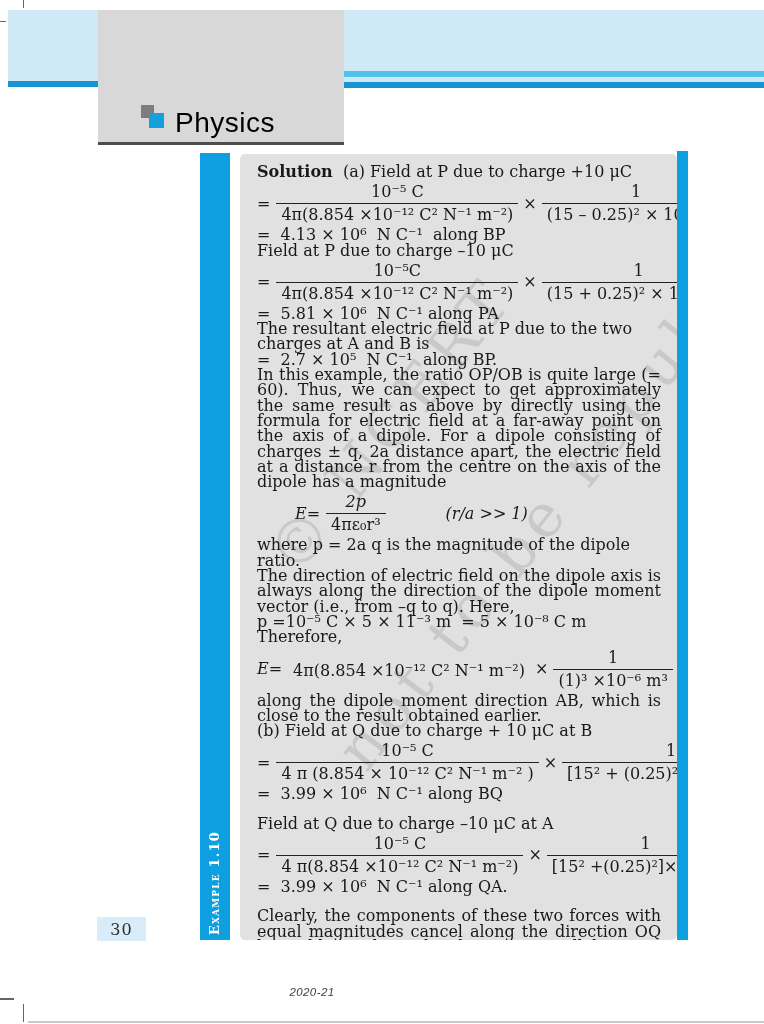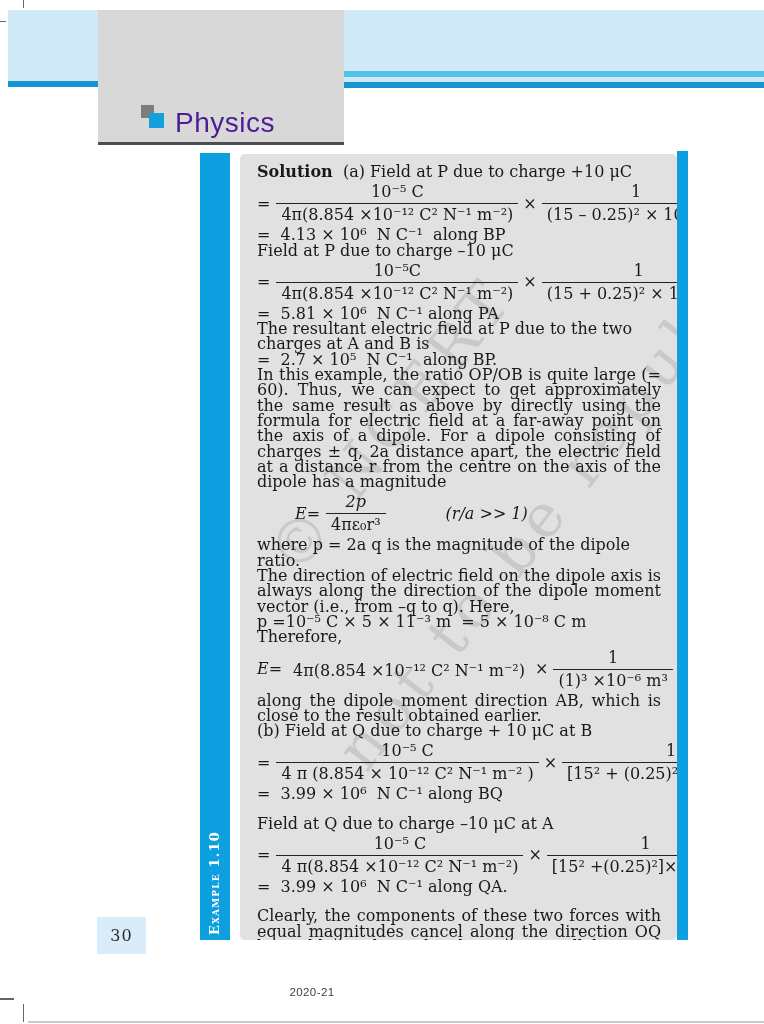--- a/index.html
+++ b/index.html
@@ -14,49 +14,49 @@
   .band-right-mid{left:344px;top:71px;width:420px;height:6px;}
   .band-right-light2{left:344px;top:77px;width:420px;height:5px;}
   .band-right-dark{left:344px;top:82px;width:420px;height:6px;}
 
   
   .header-box{position:absolute;left:98px;top:10px;width:246px;height:132px;
               background:#d8d8d8;border-bottom:3px solid #4d4d4d;box-sizing:content-box;}
   .hdr-sq-gray{position:absolute;left:43px;top:95px;width:13px;height:13px;background:#7d7d7d;}
   .hdr-sq-blue{position:absolute;left:51px;top:103px;width:15px;height:15px;}
   .hdr-title{position:absolute;left:77px;top:97px;font-family:"Liberation Sans",sans-serif;
-             font-size:28px;font-weight:400;color:#4c1d95;letter-spacing:0.5px;}
+             font-size:28px;font-weight:400;color:#000000;letter-spacing:0.5px;}
 
   
   .mark{position:absolute;background:#666;}
   .cm-top-v{left:23px;top:0;width:1px;height:8px;}
   .cm-top-h{left:0;top:21px;width:6px;height:1px;}
   .cm-bot-h{left:0;top:998px;width:14px;height:2px;}
   .cm-bot-v{left:23px;top:1004px;width:1px;height:18px;}
   .scan-edge{position:absolute;left:28px;top:1021px;width:736px;height:2px;background:#c9c9c9;}
 
   
   .example-stripe{position:absolute;left:200px;top:153px;width:30px;height:787px;}
   .example-label{position:absolute;left:207px;top:935px;transform:rotate(-90deg);
                  transform-origin:0 0;white-space:nowrap;color:#ffffff;
                  font-family:"DejaVu Serif",serif;font-weight:bold;font-size:13px;
                  font-variant:small-caps;letter-spacing:1.2px;}
 
   
   .right-stripe{position:absolute;left:677px;top:151px;width:11px;height:789px;}
 
   
-  .page-num{position:absolute;left:97px;top:917px;width:49px;height:37px;background:#d9ecf9;
+  .page-num{position:absolute;left:97px;top:917px;width:49px;height:24px;background:#d9ecf9;
             display:flex;align-items:center;justify-content:center;
             font-size:16px;color:#2b2b2b;letter-spacing:1px;}
 
   
   .footer-year{position:absolute;left:0;top:986px;width:624px;text-align:center;
                font-family:"Liberation Sans",sans-serif;font-size:11.5px;color:#3f3f3f;
-               letter-spacing:0.4px;}
+               letter-spacing:0.4px;font-style:italic;}
 
   
   .content-box{position:absolute;left:240px;top:154px;width:437px;height:786px;
                background:#e1e1e1;border-radius:5px;overflow:hidden;}
   .box-inner{position:relative;z-index:1;padding:10px 16px 0 17px;
              font-size:16px;line-height:15.3px;}
   .wm{position:absolute;z-index:0;left:-70px;top:150px;width:580px;text-align:center;
       transform:rotate(-52deg);color:#8f8f8f;opacity:0.28;pointer-events:none;
       font-size:60px;letter-spacing:7px;line-height:175px;white-space:nowrap;}
 

